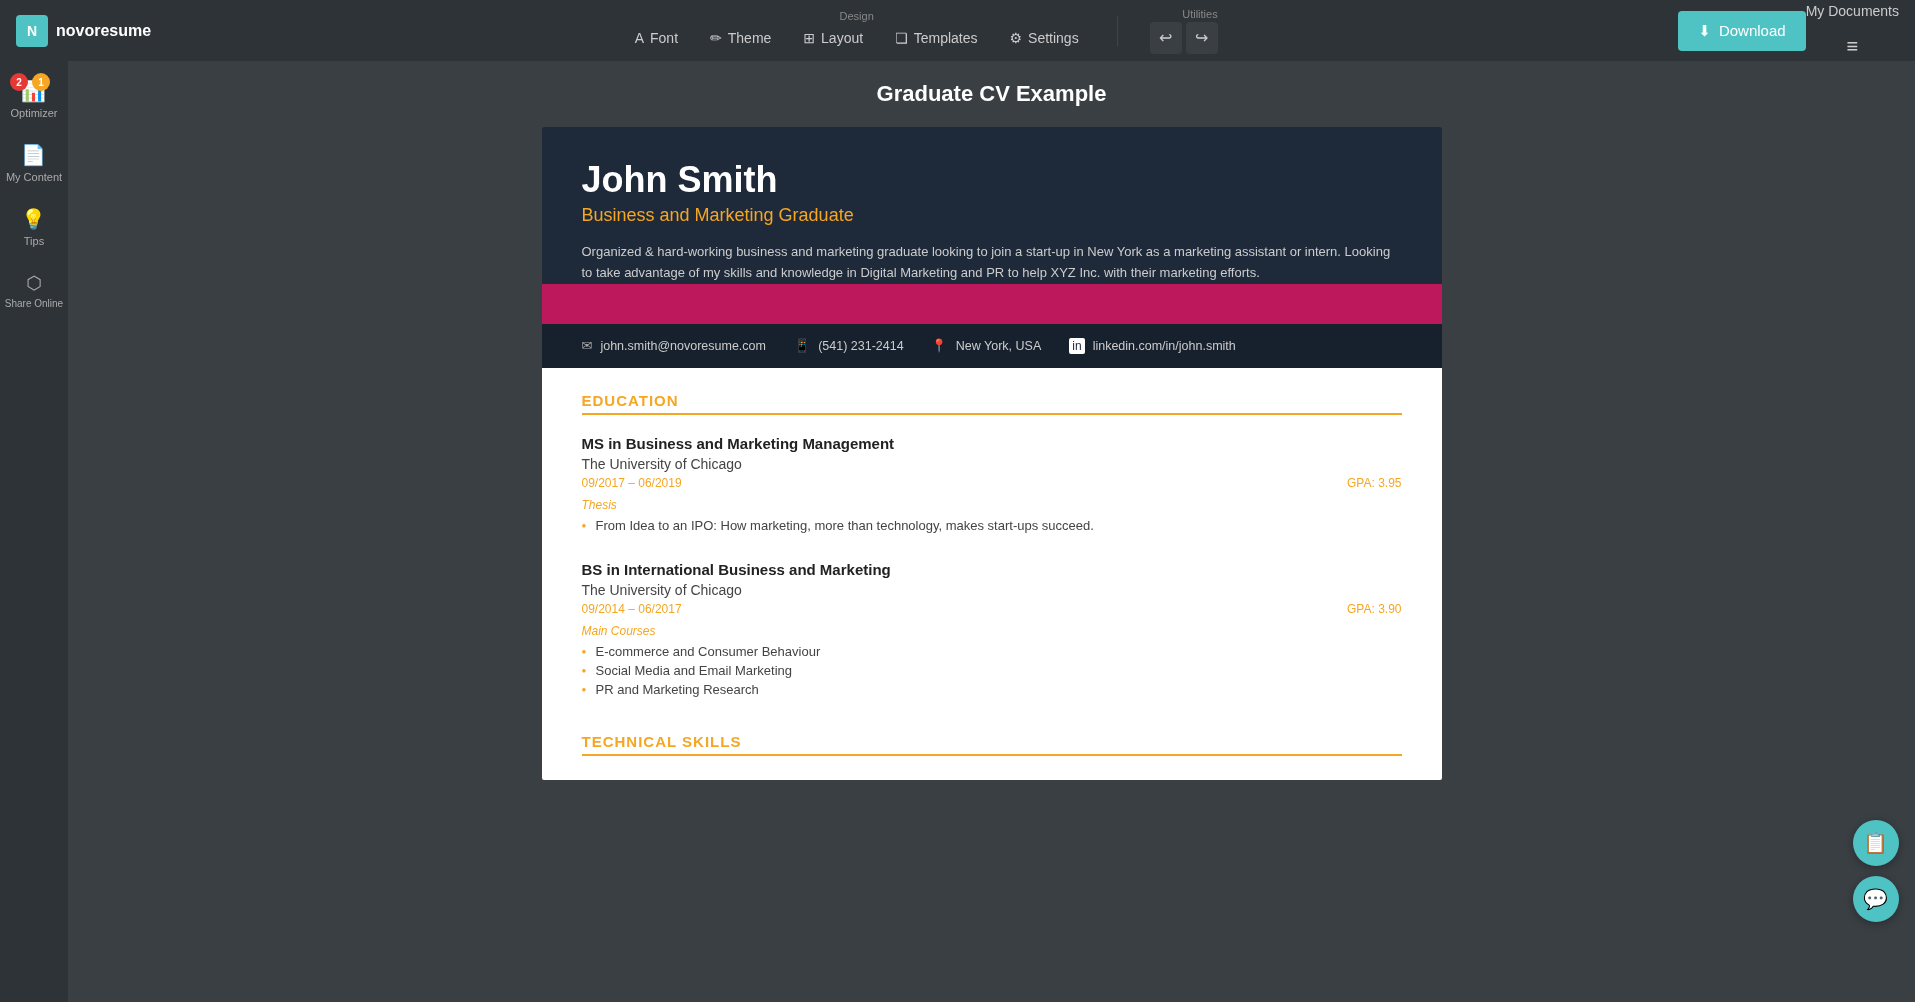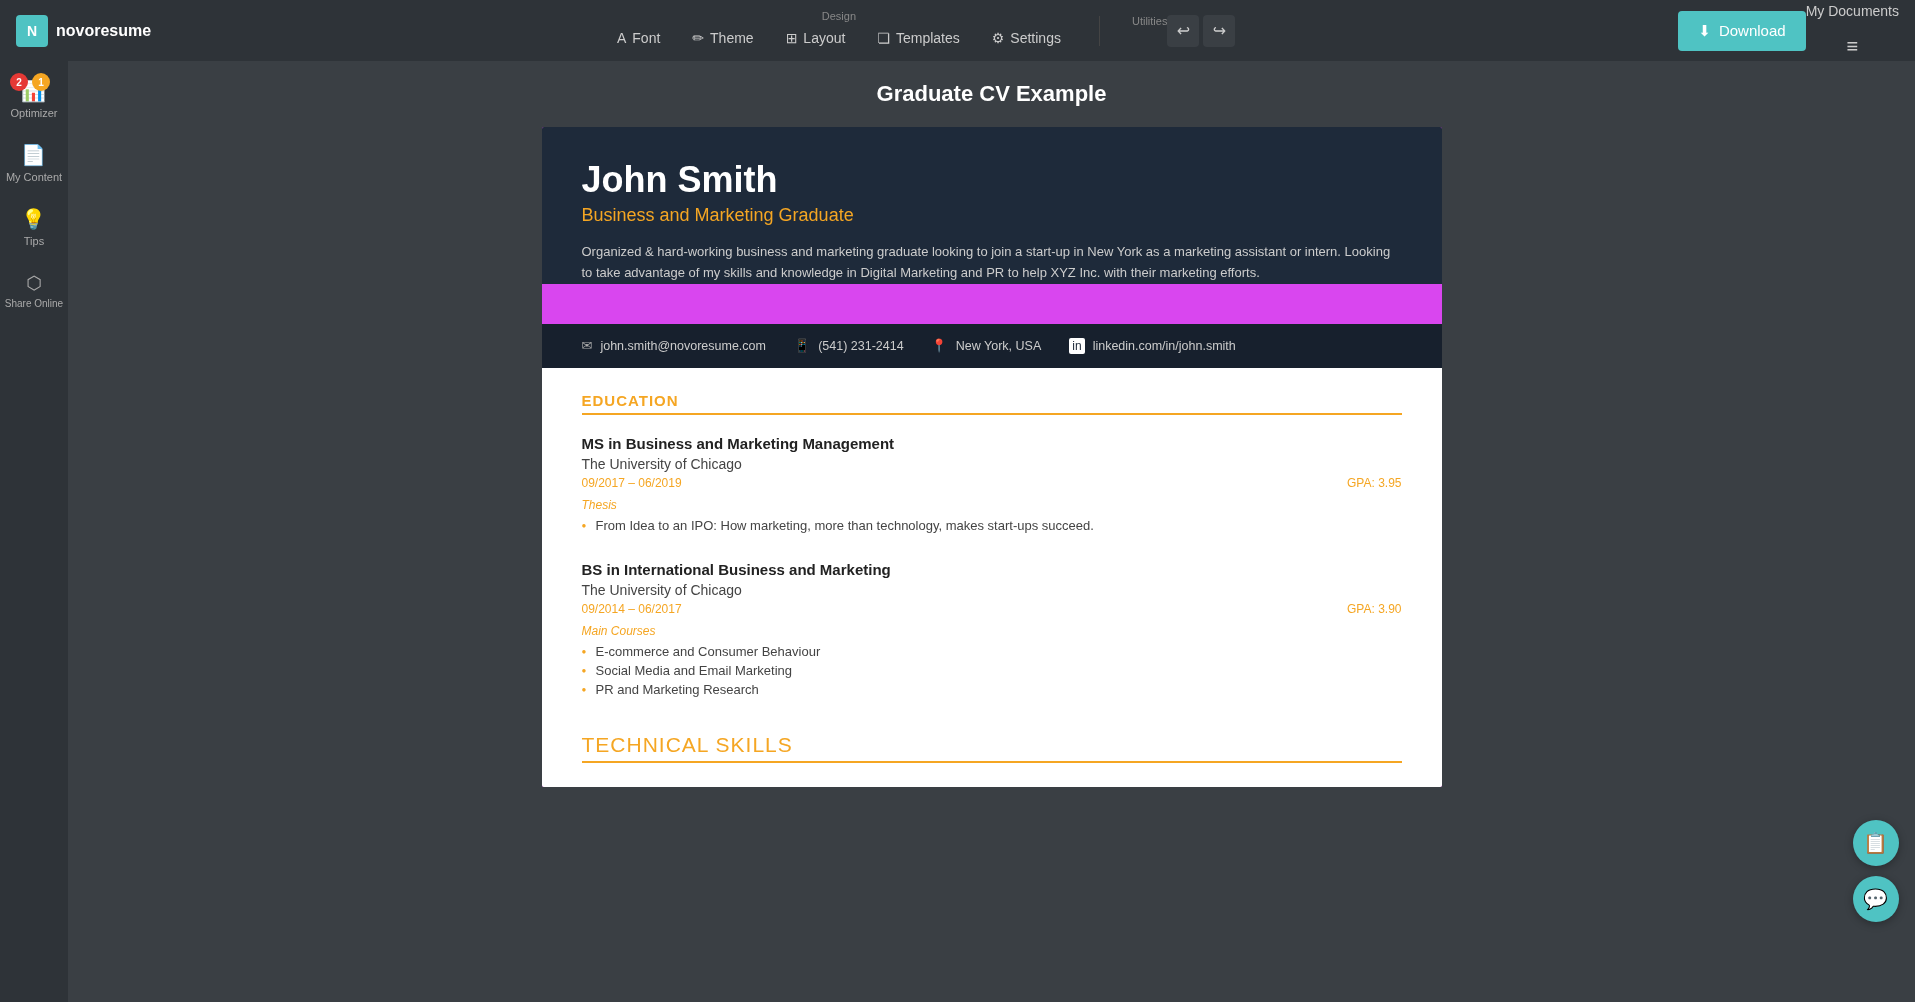--- a/index.html
+++ b/index.html
@@ -69,22 +69,22 @@
 
     .nav-divider {
       width: 1px;
       height: 30px;
       background: #444;
       margin: 0 8px;
     }
 
     .utilities-section {
       display: flex;
-      flex-direction: row;
-      align-items: flex-start;
+      flex-direction: column;
+      align-items: flex-end;
       margin-left: 8px;
     }
     .utilities-row {
       display: flex;
       align-items: center;
       gap: 4px;
     }
     .util-btn {
       width: 32px; height: 32px;
       background: #3a3f44;
@@ -187,21 +187,21 @@
     .page-title {
       text-align: center;
       font-size: 22px;
       font-weight: 600;
       color: #fff;
       margin-bottom: 20px;
     }
 
     
     .cv-document {
-      background: #d946ef;
+      background: #be185d;
       color: #333;
       max-width: 900px;
       margin: 0 auto;
       border-radius: 2px;
       overflow: hidden;
     }
 
     
     .cv-header {
       background: #1e2a3a;
@@ -314,22 +314,22 @@
       position: absolute;
       left: 0;
       font-size: 8px;
       top: 3px;
     }
 
     .cv-technical-section {
       margin-top: 8px;
     }
     .cv-technical-title {
-      font-size: 21px;
-      font-weight: 400;
+      font-size: 15px;
+      font-weight: 700;
       color: #f5a623;
       text-transform: uppercase;
       letter-spacing: 1px;
       border-bottom: 2px solid #f5a623;
       padding-bottom: 4px;
     }
 
     
     .floating-btns {
       position: fixed;

